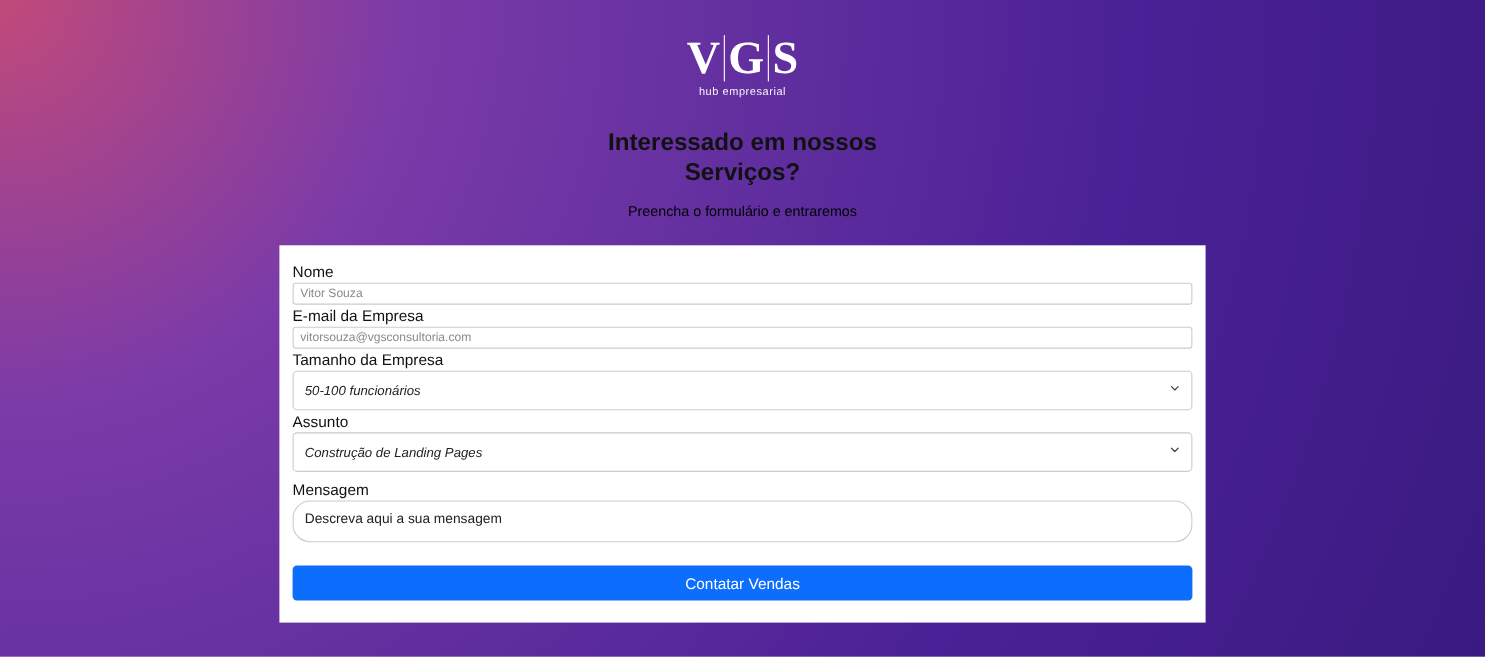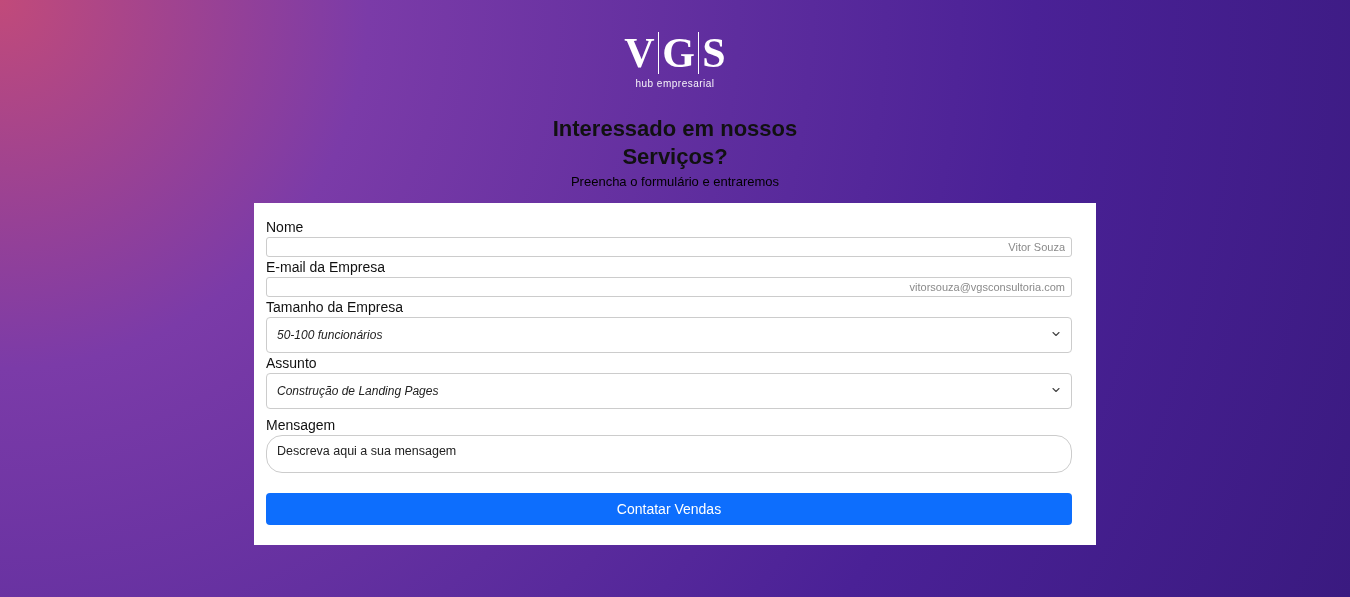--- a/index.html
+++ b/index.html
@@ -47,39 +47,40 @@
   }
   .logo-sub {
     font-size: 10px;
     letter-spacing: 0.5px;
     margin-top: 4px;
     opacity: 0.95;
   }
   .heading {
     text-align: center;
     color: #111111;
-    margin-bottom: 0;
+    margin-bottom: 10px;
   }
   .heading h1 {
     font-size: 22px;
     font-weight: 600;
     line-height: 1.25;
   }
   .sub {
     text-align: center;
     color: #000000;
     font-size: 13px;
     line-height: 1.3;
     margin-top: 4px;
     margin-bottom: 12px;
   }
   .form-card {
     background: #ffffff;
     width: 842px;
-    padding: 16px 24px 20px 12px;
+    padding: 16px 12px 20px 12px;
+    margin-top: 10px;
   }
   .form-group {
     margin-bottom: 2px;
   }
   .form-group.mt {
     margin-top: 8px;
   }
   label {
     display: block;
     font-size: 14px;
@@ -89,21 +90,20 @@
   }
   input[type="text"], input[type="email"] {
     width: 100%;
     height: 20px;
     border: 1px solid #cccccc;
     border-radius: 3px;
     padding: 0 6px;
     font-size: 11px;
     color: #444444;
     font-family: inherit;
-    text-align: right;
   }
   input::placeholder {
     color: #8a8a8a;
   }
   .select-wrap {
     position: relative;
     width: 100%;
   }
   .select {
     width: 100%;

